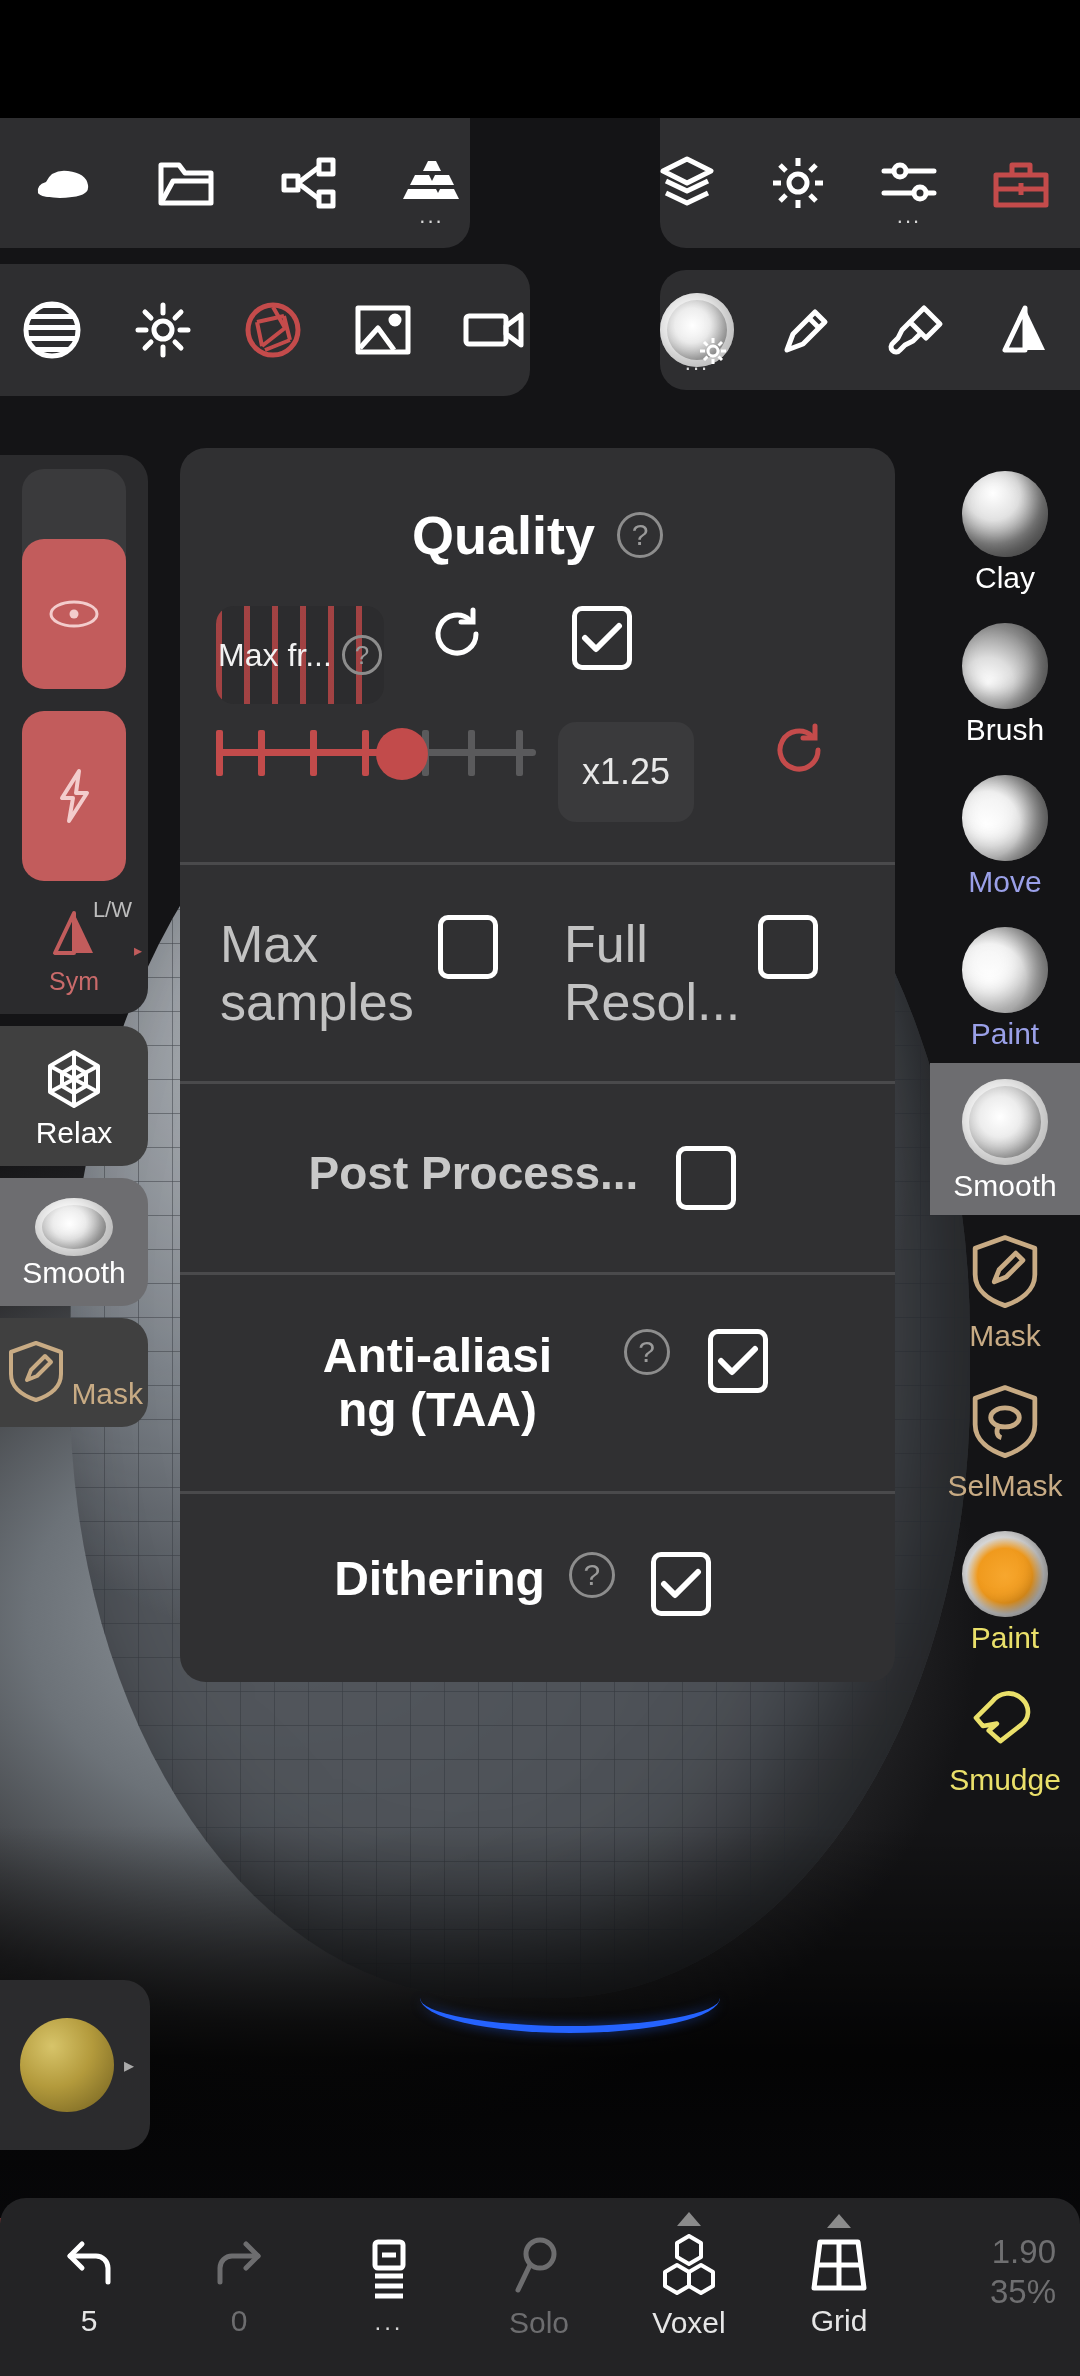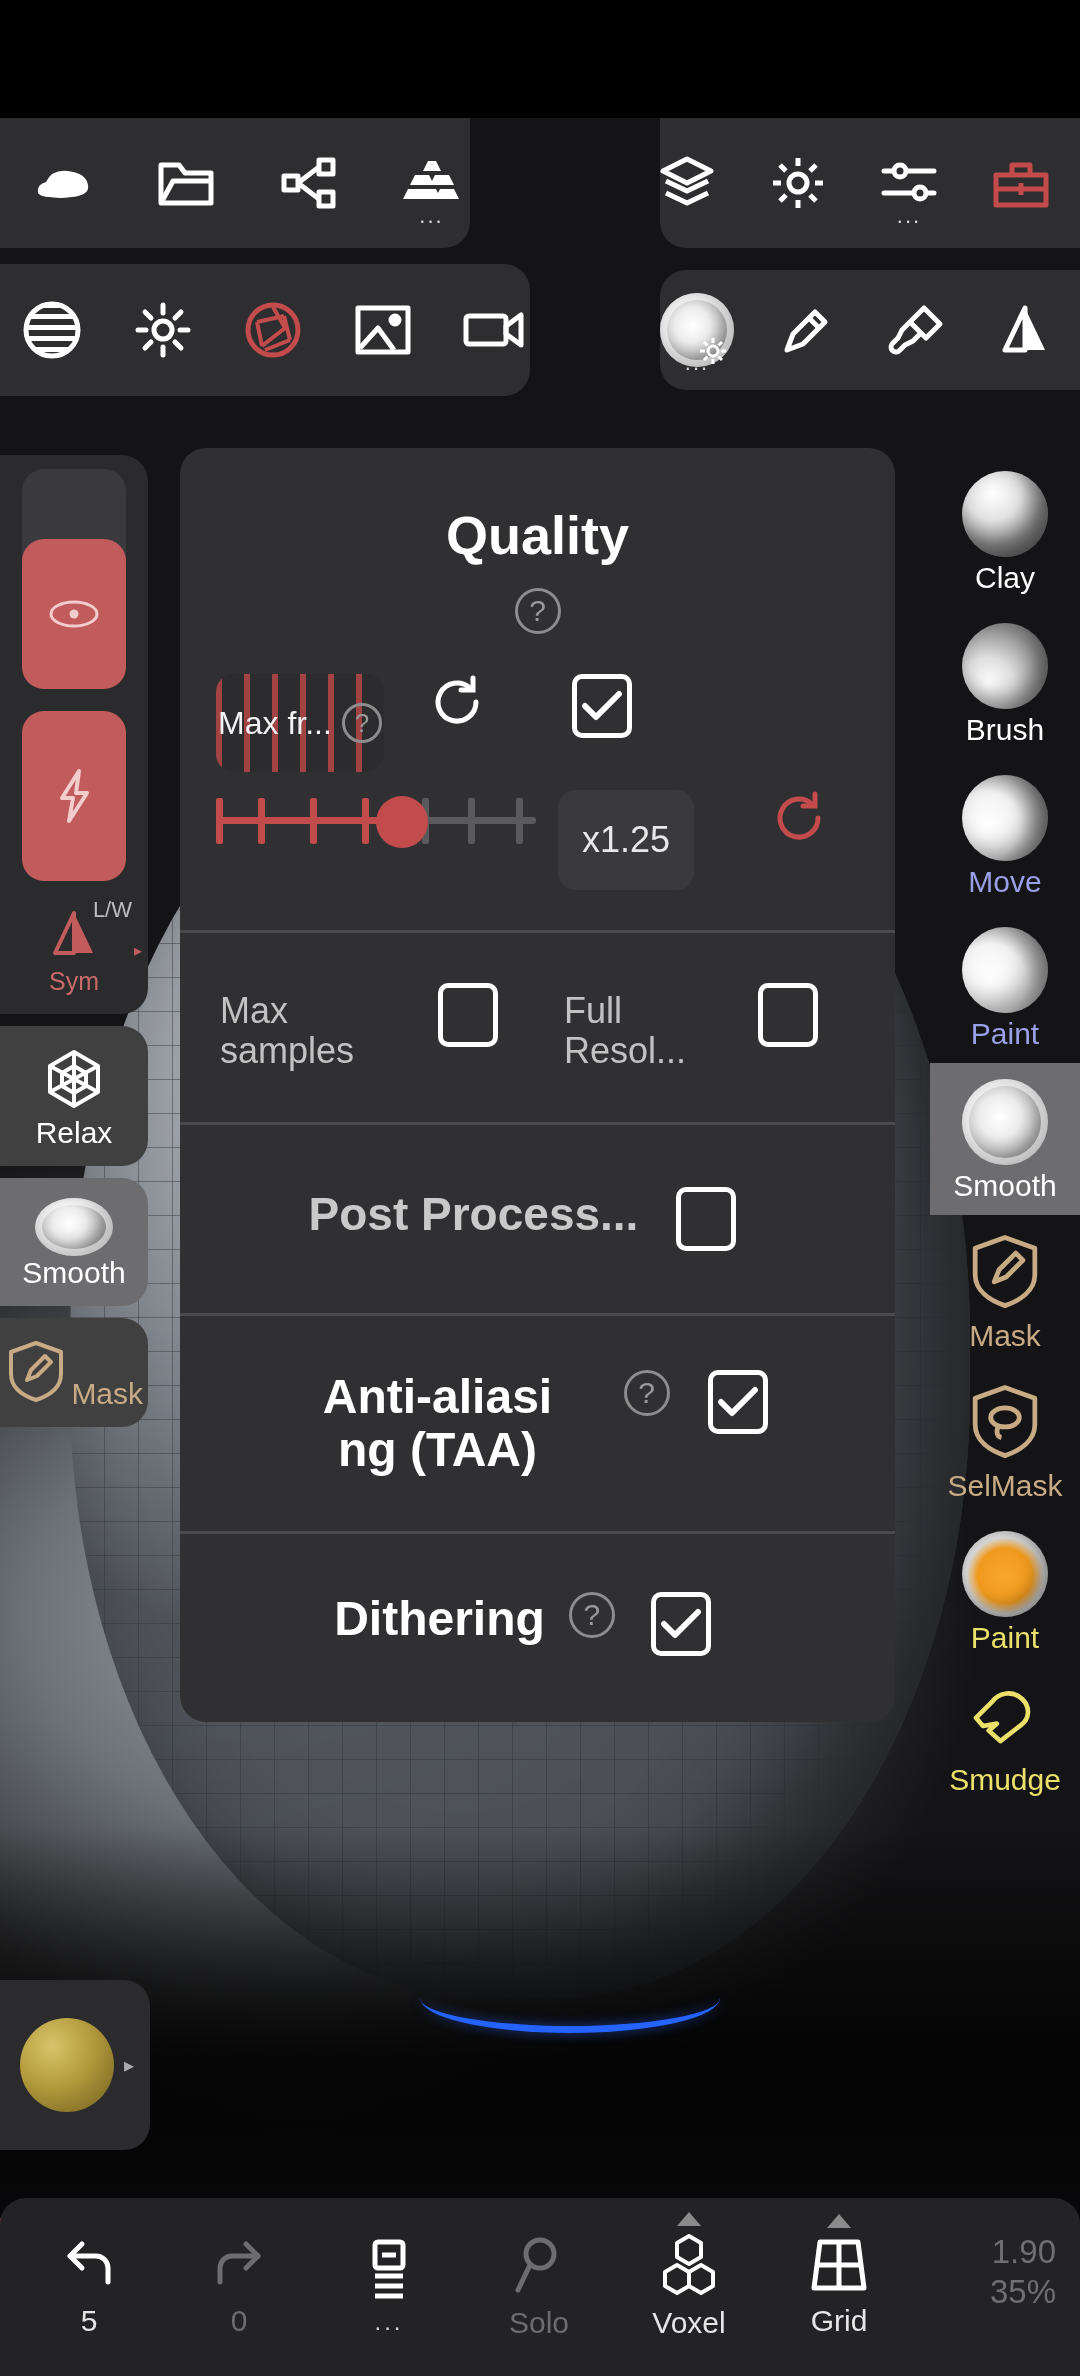--- a/index.html
+++ b/index.html
@@ -128,21 +128,20 @@
   .ball-paint  { background: radial-gradient(circle at 50% 52%, #f7a72e 0%, #f09a1d 44%, #d8d8d8 62%, #a9a9a9 100%); box-shadow: inset -8px -8px 18px rgba(0,0,0,.35); }
 
   
   .dialog {
     position:absolute; left:180px; top:448px; width:715px;
     background:#303032; border-radius: 26px; overflow:hidden;
   }
   .dlg-title {
     display:flex; align-items:center; justify-content:center; gap:22px;
     padding: 56px 0 40px 0;
-    flex-direction: column;
   }
   .dlg-title .t { color:#fff; font-size: 54px; font-weight: bold; }
   .help { width:46px; height:46px; border-radius:50%; border:3px solid #8d8d8d;
     color:#9a9a9a; font-size:30px; display:flex; align-items:center; justify-content:center; }
   .help.sm { width:40px; height:40px; border-width:3px; font-size:26px; }
 
   .row { display:flex; align-items:flex-start; }
   .sect { padding: 0 30px; }
   .divider { height: 3px; background:#4a4a4c; margin: 0 0 0 0; }
 
@@ -185,21 +184,21 @@
     position:absolute; left:0; top:27px; width:178px; height:7px; background:#c24b4b; border-radius:4px;
   }
   .slider .tick {
     position:absolute; top:8px; width:7px; height:46px; background:#5a5a5c; border-radius:2px;
   }
   .slider .tick.on { background:#c24b4b; }
   .slider .knob {
     position:absolute; left:160px; top:6px; width:52px; height:52px; border-radius:50%;
     background:#c24b4b;
   }
-  .lbl-row { color:#c2c2c2; font-size: 36px; line-height:1.12;margin-top:8px; }
+  .lbl-row { color:#c2c2c2; font-size: 52px; line-height:1.12; }
   .big-lbl { color:#c9c9c9; font-size: 46px; font-weight: bold; }
   .big-lbl-w { color:#ffffff; font-size: 48px; font-weight: bold; line-height:1.12; }
 
   
   .bottombar {
     position:absolute; left:0; bottom:0; width:1080px; height:178px;
     background:#232325; border-radius: 26px 26px 0 0;
     display:flex; align-items:center;
   }
   .bb-item { width: 150px; text-align:center; position:relative; }

